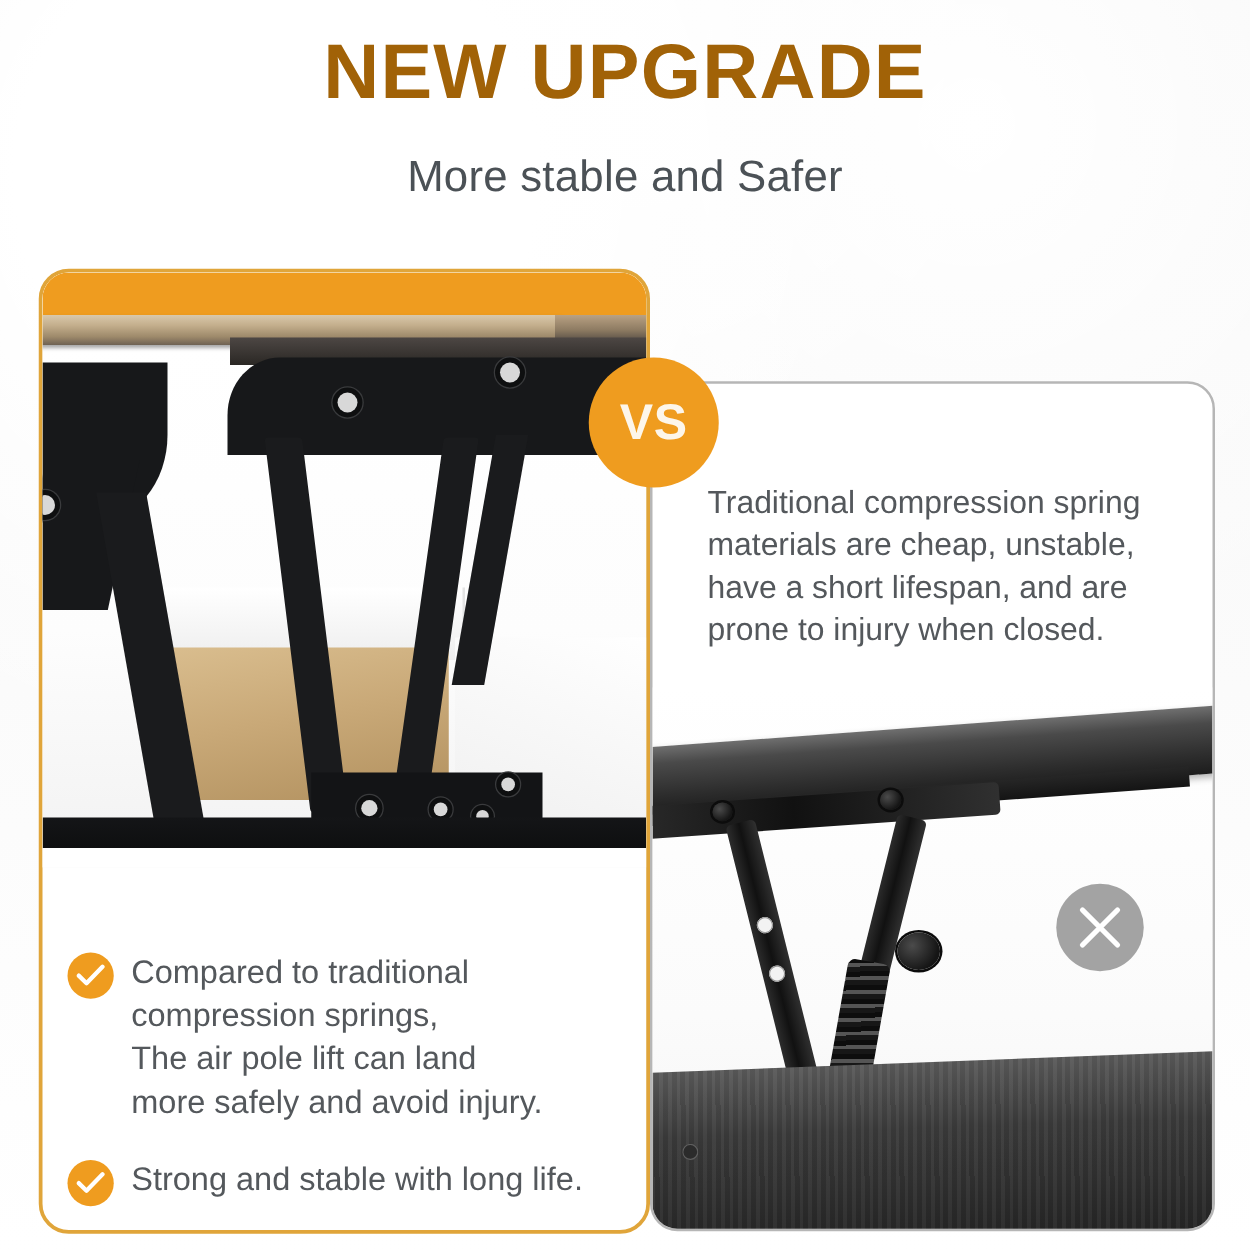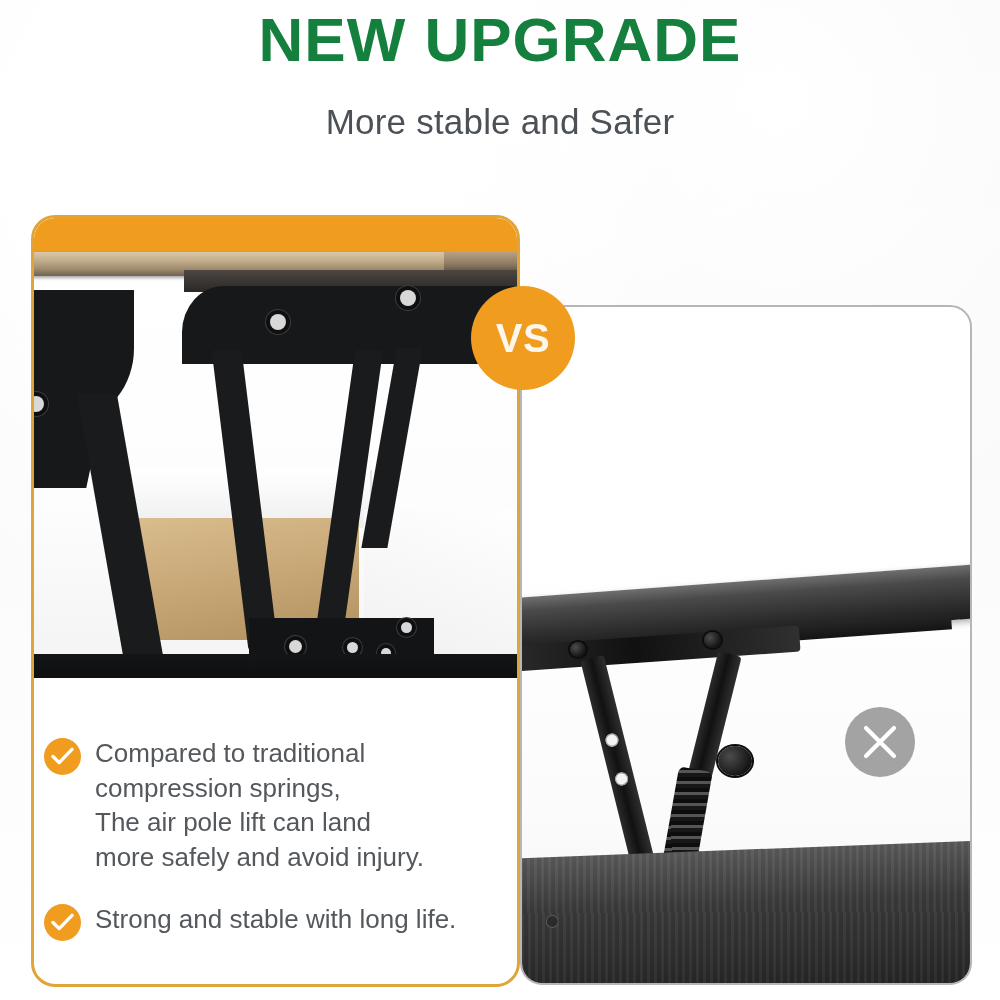--- a/index.html
+++ b/index.html
@@ -27,27 +27,27 @@
   }
 
   
   #header {
     position: absolute;
     left: 0; top: 0;
     width: 1000px;
     text-align: center;
   }
   #title {
-    margin: 0;
+    margin: 18px;
     padding-top: 7px;
     font-size: 62px;
     line-height: 1.05;
     font-weight: bold;
     letter-spacing: 1px;
-    color: #15803d;
+    color: #a16207;
     font-family: "Liberation Sans", sans-serif;
   }
   #subtitle {
     margin: 16px;
     padding-top: 14px;
     font-size: 35px;
     font-weight: normal;
     color: #4b5156;
     letter-spacing: 0.2px;
   }
@@ -217,23 +217,23 @@
     top: 436px;
     width: 100%;
     height: 40px;
     background: linear-gradient(180deg,#141517 0%, #0e0f10 60%, #ffffff 61%, #ffffff 100%);
   }
 
   
   .bullets {
     position: absolute;
     left: 0;
-    top: 476px;
-    width: 100%;
-    padding: 42px 26px 0 10px;
+    top: 500px;
+    width: 100%;
+    padding: 42px 26px 0 20px;
     box-sizing: border-box;
   }
   .bullet {
     display: flex;
     align-items: flex-start;
     margin-bottom: 28px;
   }
   .check {
     flex: 0 0 auto;
     width: 37px;
@@ -477,20 +477,24 @@
           <path d="M2 10.5 L8.2 16.6 L21 3.4" stroke="#ffffff" stroke-width="3.4" fill="none" stroke-linecap="round" stroke-linejoin="round"></path>
         </svg>
       </span>
       <span class="bullet-text">Strong and stable with long life.</span>
     </div>
   </div>
 </div>
 
 <div id="right-card">
 
+  <div id="right-text">Traditional compression spring
+materials are cheap, unstable,
+have a short lifespan, and are
+prone to injury when closed.</div>
 
   <div class="photo-right">
     <div class="plank-top"></div>
     <div class="plank-top-edge"></div>
 
     <div class="arm arm-h"></div>
     <div class="arm arm-l">
       <div class="hole" style="left:5px; top:78px;"></div>
       <div class="hole" style="left:5px; top:118px;"></div>
     </div>

